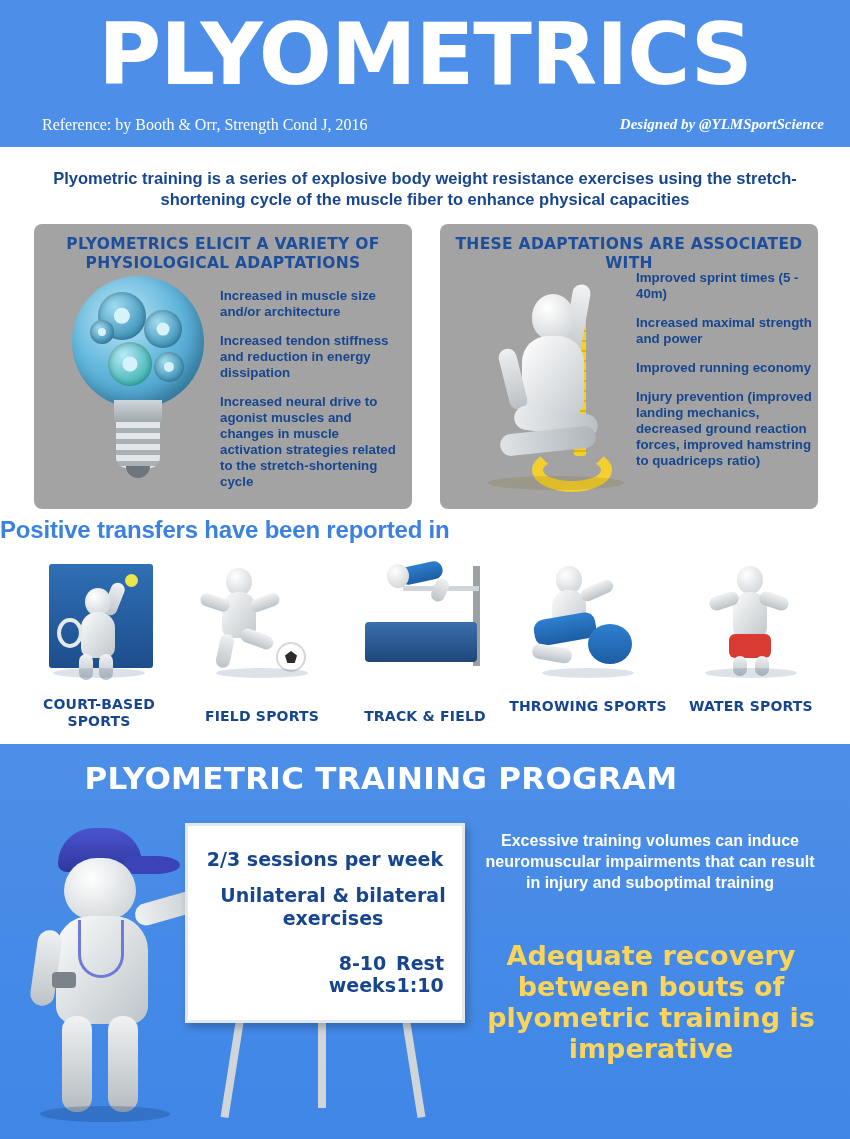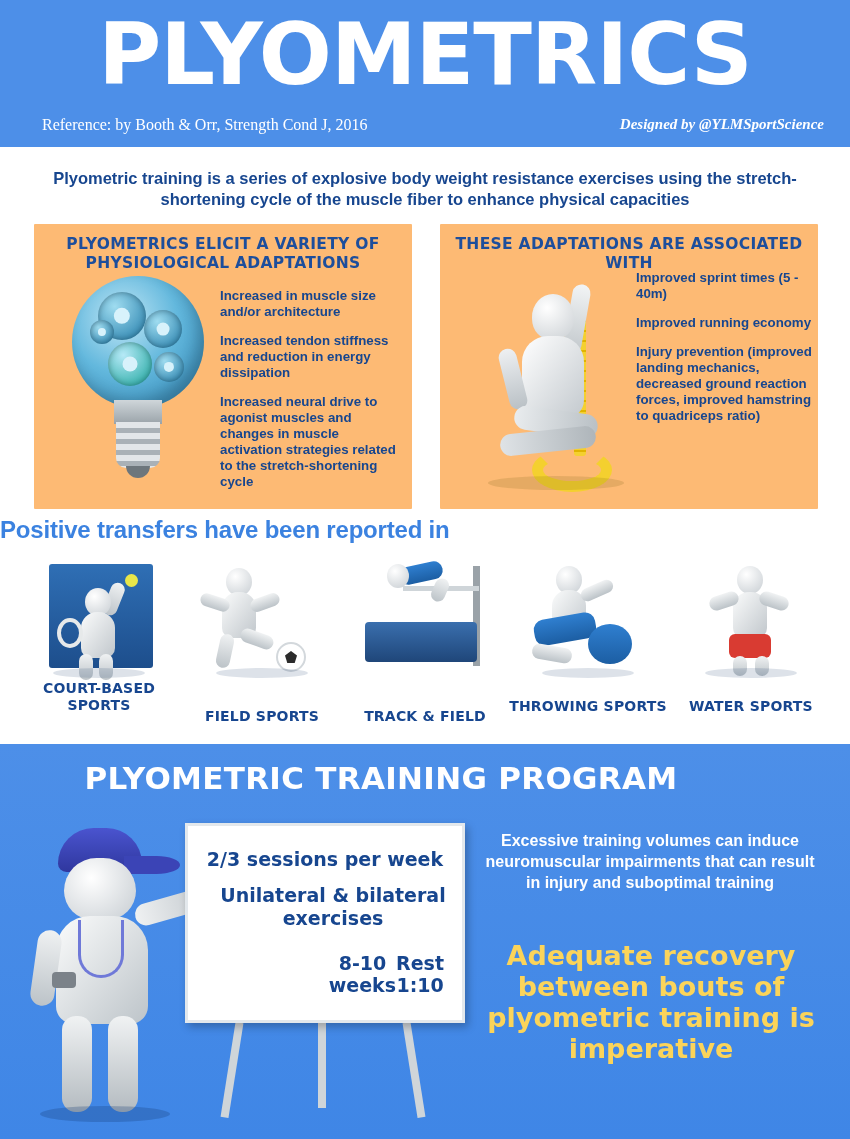--- a/index.html
+++ b/index.html
@@ -67,22 +67,22 @@
     text-align: center;
     color: #17468f;
     font-size: 16.5px;
     line-height: 21px;
     font-weight: bold;
   }
 
   
   .panel {
     position: absolute;
-    background: #fdba74;
-    border-radius: 1px;
+    background: #a3a3a3;
+    border-radius: 8px;
   }
   .panel-left  { top: 224px; left: 34px;  width: 378px; height: 285px; }
   .panel-right { top: 224px; left: 440px; width: 378px; height: 285px; }
 
   .panel-heading {
     width: 100%;
     text-align: center;
     color: #1d4e9c;
     font-weight: bold;
     font-size: 15.5px;
@@ -283,21 +283,21 @@
     width: 140px;
   }
   .sport-label {
     color: #17468f;
     font-weight: bold;
     font-size: 14px;
     line-height: 17px;
     letter-spacing: 0.2px;
     font-family: "DejaVu Sans", sans-serif;
   }
-  .sport.s1 .sport-label { }
+  .sport.s1 .sport-label { margin-top: 16px; }
   .sport.s2 .sport-label { margin-top: 28px; }
   .sport.s3 .sport-label { margin-top: 28px; }
   .sport.s4 .sport-label { margin-top: 18px; }
   .sport.s5 .sport-label { margin-top: 18px; }
 
   .mini-head {
     position: absolute;
     width: 26px; height: 28px;
     border-radius: 50%;
     background: radial-gradient(circle at 36% 30%, #ffffff, #c6ccd1);
@@ -600,20 +600,21 @@
       <div class="fig-torso"></div>
       <div class="fig-arm-down"></div>
       <div class="fig-leg-a"></div>
       <div class="fig-leg-b"></div>
       <div class="tape-curl"></div>
       <div class="fig-shadow"></div>
     </div>
 
     <div class="bullets">
       <p>Improved sprint times (5 - 40m)</p>
+      <p>Increased maximal strength and power</p>
       <p>Improved running economy</p>
       <p>Injury prevention (improved landing mechanics, decreased ground reaction forces, improved hamstring to quadriceps ratio)</p>
     </div>
   </div>
 
   <div class="transfer-title">Positive transfers have been reported in</div>
 
   <div class="sports">
 
     <div class="sport s1">

